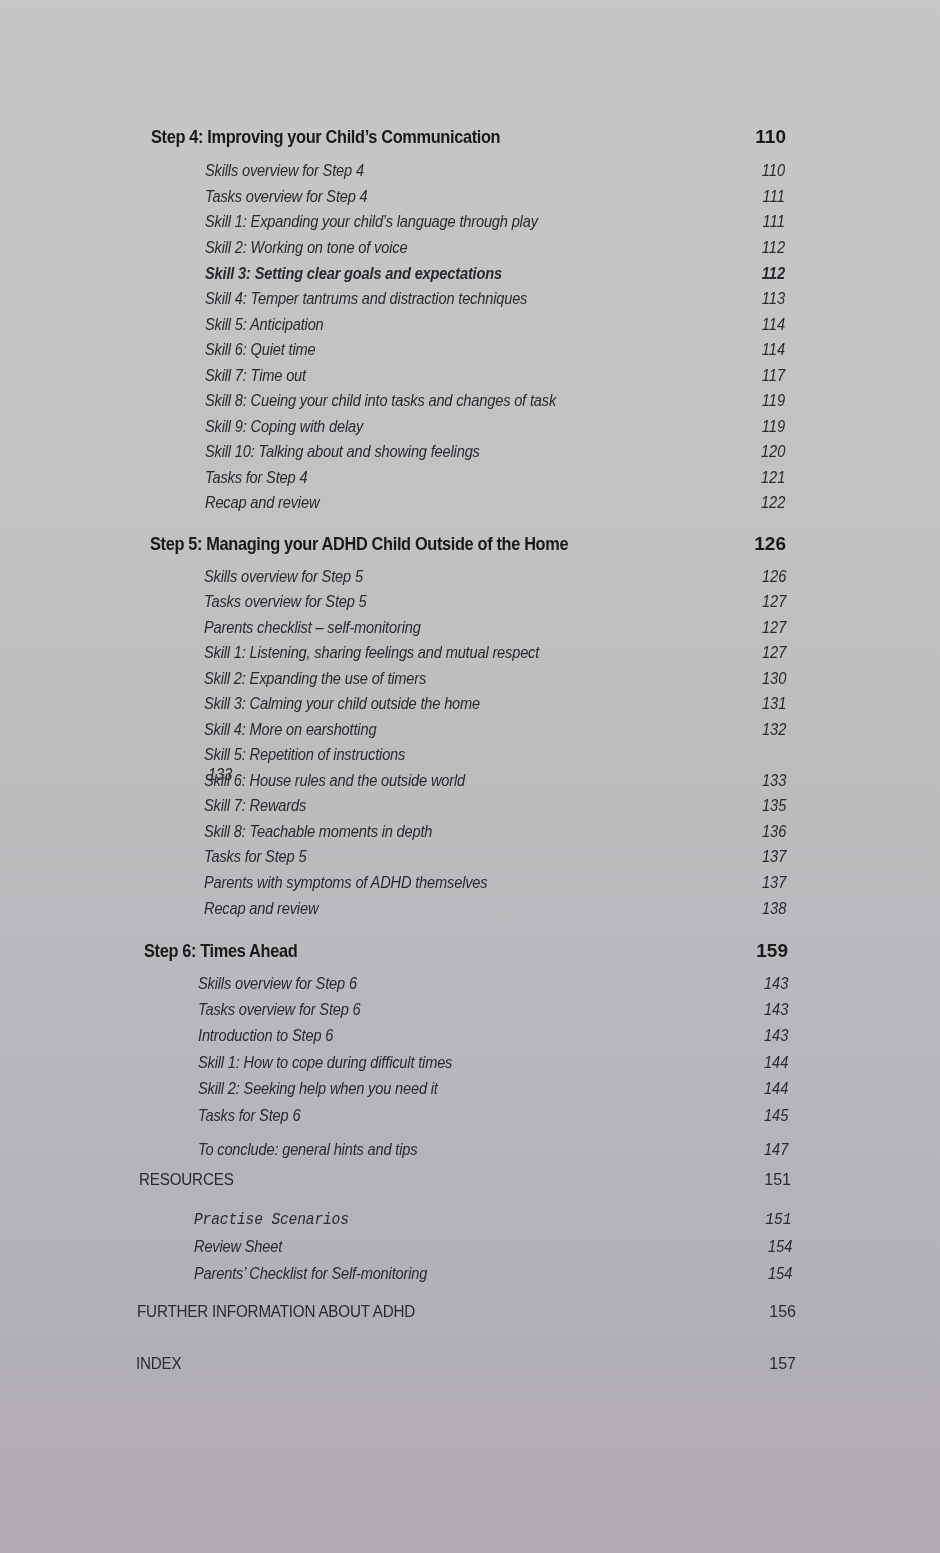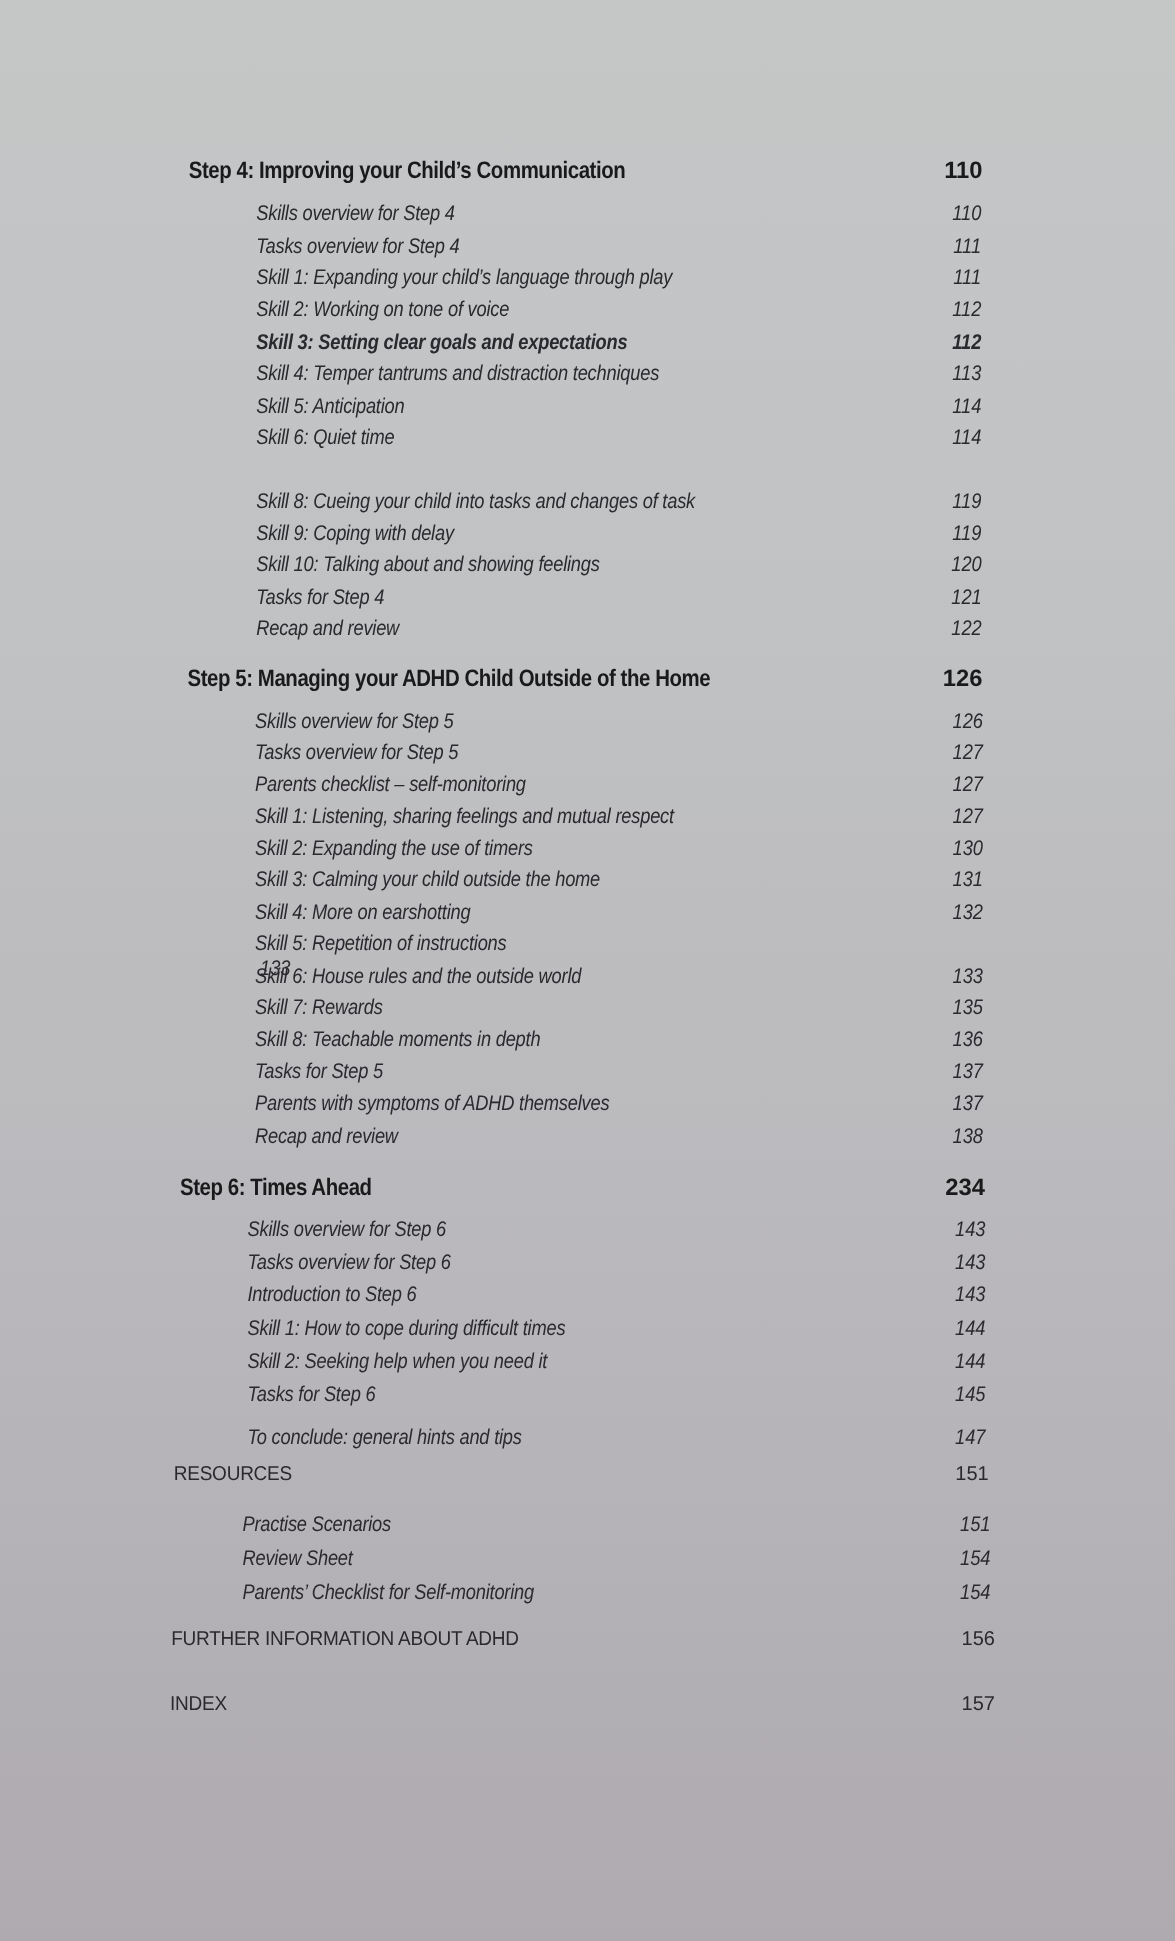--- a/index.html
+++ b/index.html
@@ -101,20 +101,24 @@
       <span class="entry-page">113</span>
     </div>
   <div class="row" style="left:205px; top:315px; width:580px;">
       <span class="entry-title">Skill 5: Anticipation</span>
       <span class="entry-page">114</span>
     </div>
   <div class="row" style="left:205px; top:340px; width:580px;">
       <span class="entry-title">Skill 6: Quiet time</span>
       <span class="entry-page">114</span>
     </div>
+  <div class="row" style="left:205px; top:366px; width:580px;">
+      <span class="entry-title">Skill 7: Time out</span>
+      <span class="entry-page">117</span>
+    </div>
   <div class="row" style="left:205px; top:391px; width:580px;">
       <span class="entry-title">Skill 8: Cueing your child into tasks and changes of task</span>
       <span class="entry-page">119</span>
     </div>
   <div class="row" style="left:205px; top:417px; width:580px;">
       <span class="entry-title">Skill 9: Coping with delay</span>
       <span class="entry-page">119</span>
     </div>
   <div class="row" style="left:205px; top:442px; width:580px;">
       <span class="entry-title">Skill 10: Talking about and showing feelings</span>
@@ -185,21 +189,21 @@
       <span class="entry-title">Parents with symptoms of ADHD themselves</span>
       <span class="entry-page">137</span>
     </div>
   <div class="row" style="left:204px; top:899px; width:582px;">
       <span class="entry-title">Recap and review</span>
       <span class="entry-page">138</span>
     </div>
 
   <div class="row" style="left:144px; top:940px; width:644px;">
     <span class="step-heading">Step 6: Times Ahead</span>
-    <span class="step-page">234</span>
+    <span class="step-page">159</span>
   </div>
   <div class="row" style="left:198px; top:974px; width:590px;">
       <span class="entry-title">Skills overview for Step 6</span>
       <span class="entry-page">143</span>
     </div>
   <div class="row" style="left:198px; top:1000px; width:590px;">
       <span class="entry-title">Tasks overview for Step 6</span>
       <span class="entry-page">143</span>
     </div>
   <div class="row" style="left:198px; top:1026px; width:590px;">
@@ -220,21 +224,21 @@
     </div>
   <div class="row" style="left:198px; top:1140px; width:590px;">
       <span class="entry-title">To conclude: general hints and tips</span>
       <span class="entry-page">147</span>
     </div>
 
   <div class="row" style="left:139px; top:1171px; width:652px;">
     <span class="section-title">RESOURCES</span>
     <span class="section-page">151</span>
   </div>
-  <div class="row" style="left:194px; top:1210px; width:598px;">
+  <div class="row" style="left:194px; top:1210px; width:598px;font-family:Liberation Mono, monospace;">
       <span class="entry-title">Practise Scenarios</span>
       <span class="entry-page">151</span>
     </div>
   <div class="row" style="left:194px; top:1237px; width:598px;">
       <span class="entry-title">Review Sheet</span>
       <span class="entry-page">154</span>
     </div>
   <div class="row" style="left:194px; top:1264px; width:598px;">
       <span class="entry-title">Parents’ Checklist for Self-monitoring</span>
       <span class="entry-page">154</span>

